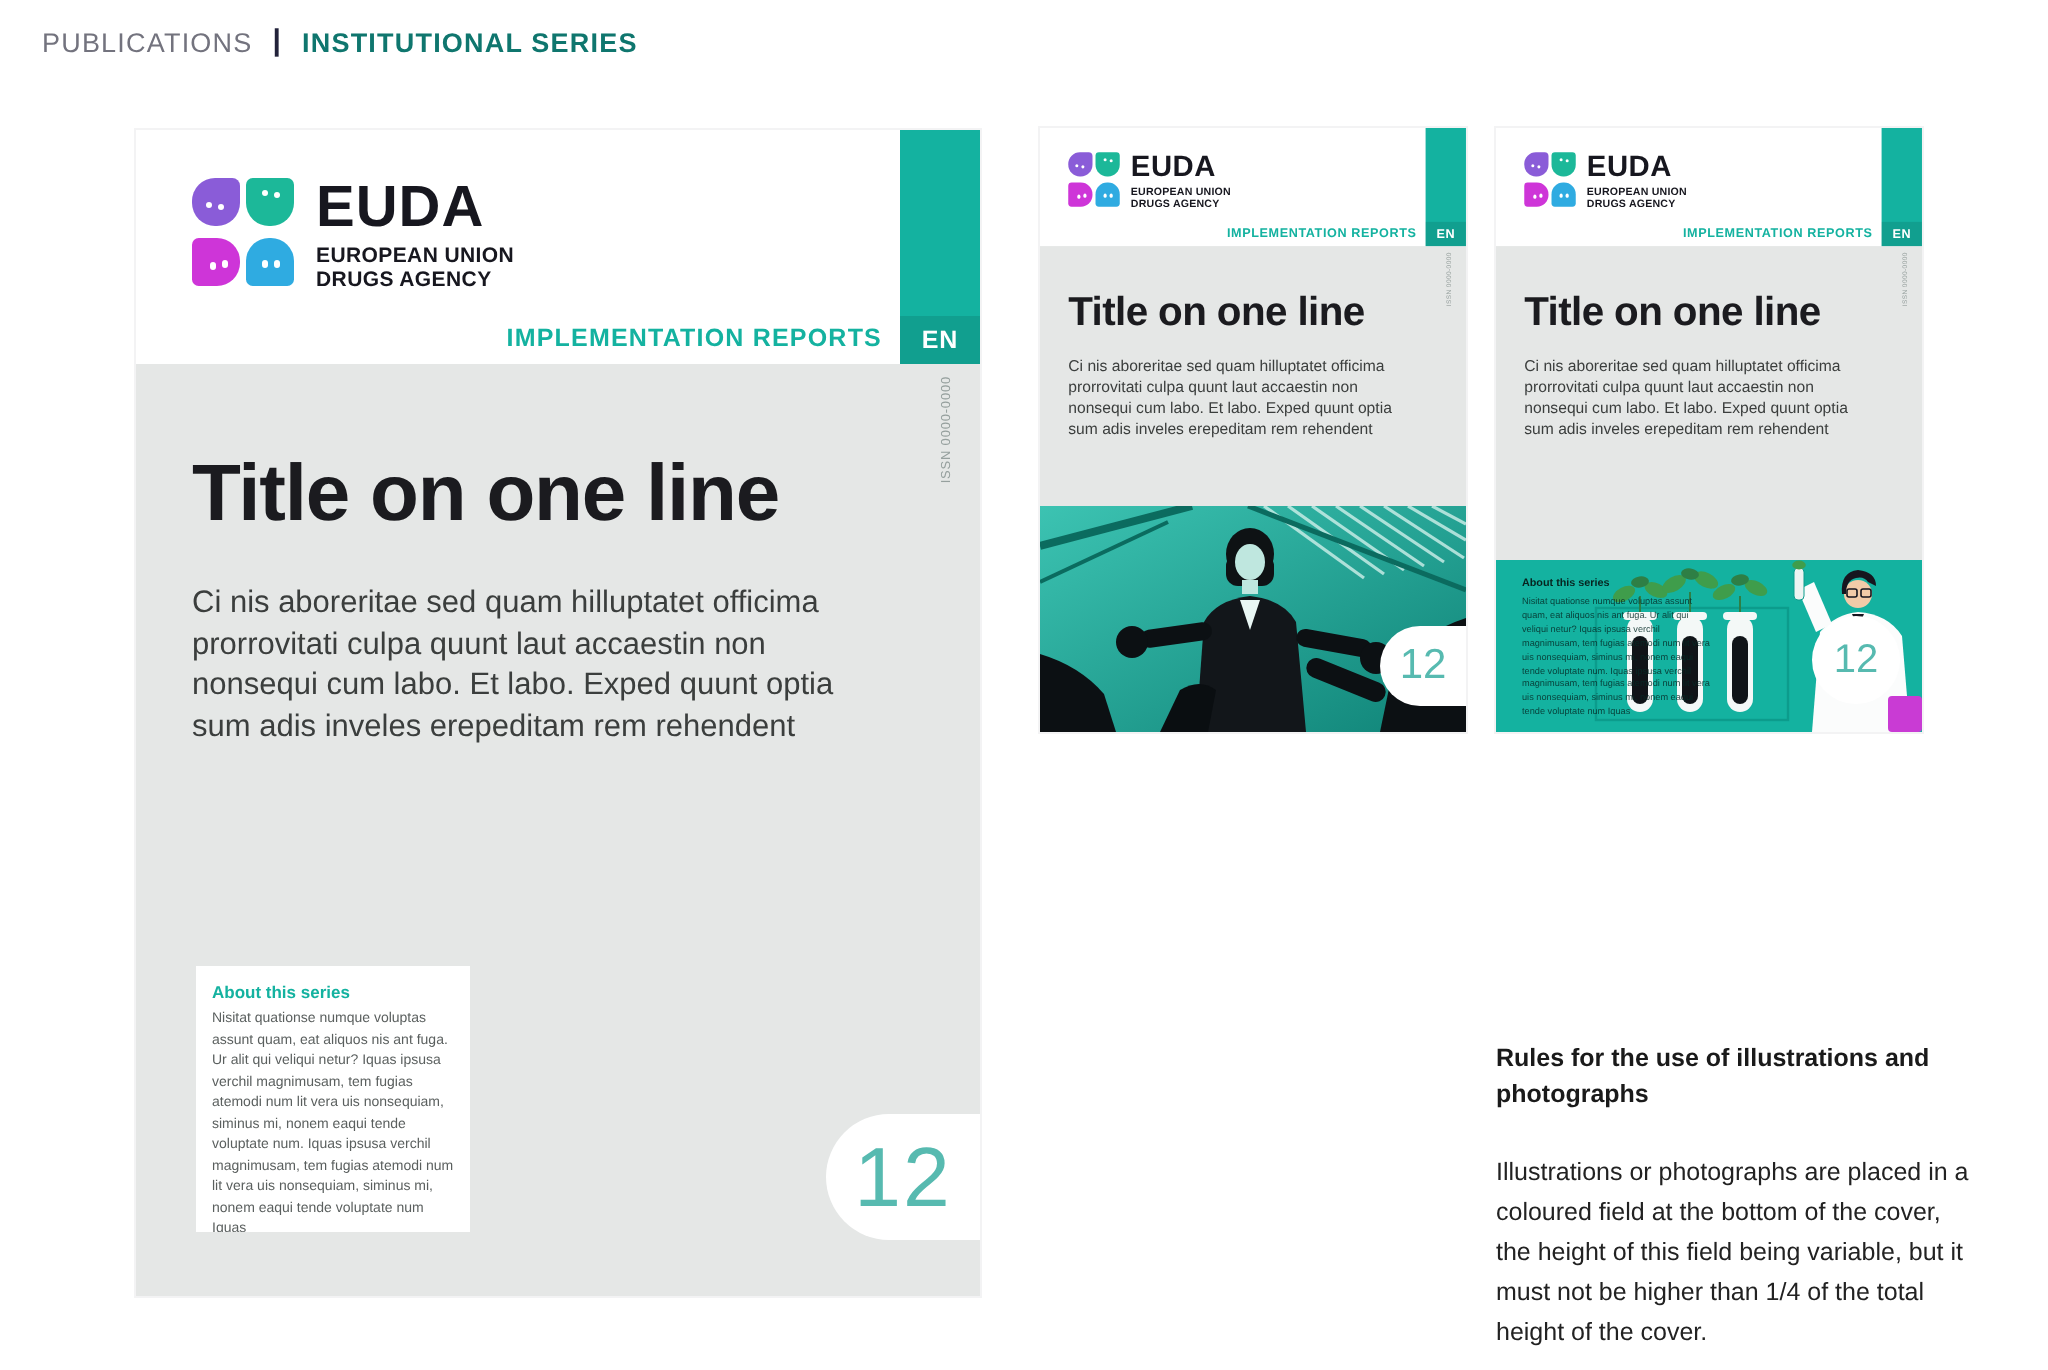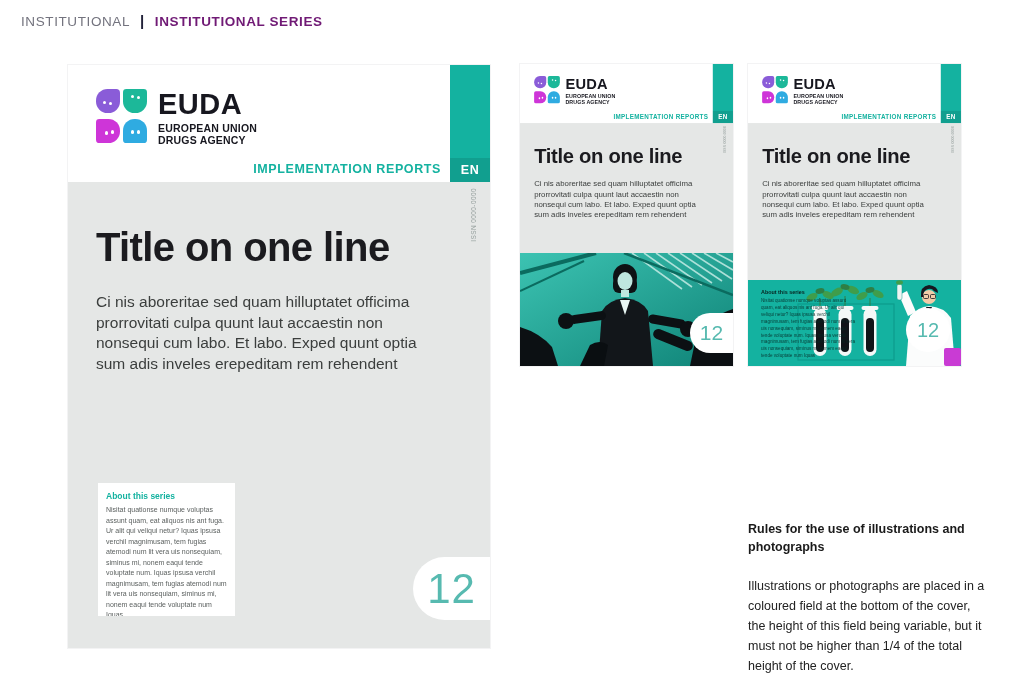--- a/index.html
+++ b/index.html
@@ -11,21 +11,21 @@
   }
   *{margin:0;padding:0;box-sizing:border-box}
   html,body{background:#fff}
   body{font-family:"Liberation Sans",sans-serif;-webkit-font-smoothing:antialiased}
   .page{position:relative;width:1024px;height:685px;background:#fff;overflow:hidden}
 
   
   .breadcrumb{position:absolute;left:21px;top:13px;display:flex;align-items:center;gap:10px;font-size:13.5px;letter-spacing:.6px}
   .crumb-section{color:#73737E}
   .crumb-sep{color:#22223A;font-weight:700;font-size:15px;margin-top:-1px}
-  .crumb-current{color:#701a75;font-weight:700}
+  .crumb-current{color:#0f766e;font-weight:700}
 
   
   .cover{position:absolute;box-shadow:0 0 0 1px rgba(20,20,30,.05);background:var(--cover-gray);overflow:hidden}
   .cover-lg{left:68px;top:65px;width:422px;height:583px}
   .cover-sm{width:213px;height:302px}
   .cover-sm.mid{left:520px;top:64px}
   .cover-sm.right{left:748px;top:64px}
   .scale-wrap{position:absolute;left:0;top:0;width:422px;height:598px;transform:scale(0.5047);transform-origin:0 0}
 
   .cover-head{position:absolute;left:0;top:0;width:422px;height:117px;background:#fff}
@@ -70,21 +70,21 @@
   .rules{position:absolute;left:748px;top:520px;width:238px;color:#1A1A1A}
   .rules-head{font-size:12.5px;font-weight:700;line-height:1.45;margin-bottom:20px}
   .rules-body{font-size:12.5px;line-height:1.6;color:#222}
 </style>
 </head>
 <body>
 
 <div class="page">
 
   <div class="breadcrumb">
-    <span class="crumb-section">INSTITUTIONAL</span>
+    <span class="crumb-section">PUBLICATIONS</span>
     <span class="crumb-sep">|</span>
     <span class="crumb-current">INSTITUTIONAL SERIES</span>
   </div>
 
   <div class="cover cover-lg">
     <div class="cover-head">
       <div class="logo">
         <div class="faces">
           <div class="face face-purple"></div>
           <div class="face face-teal"></div>

